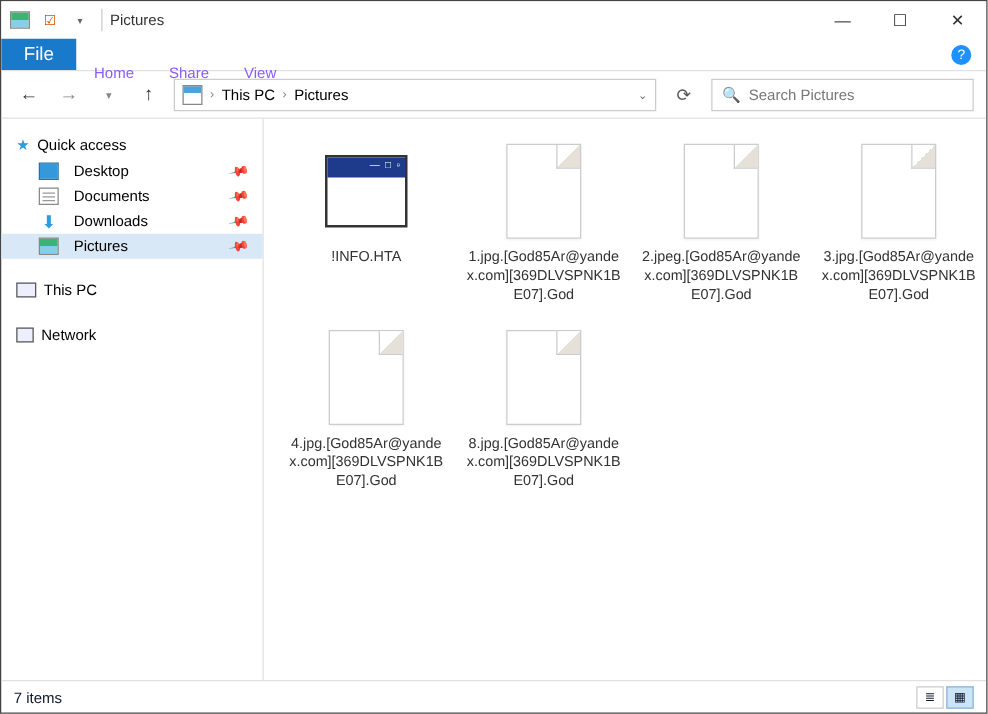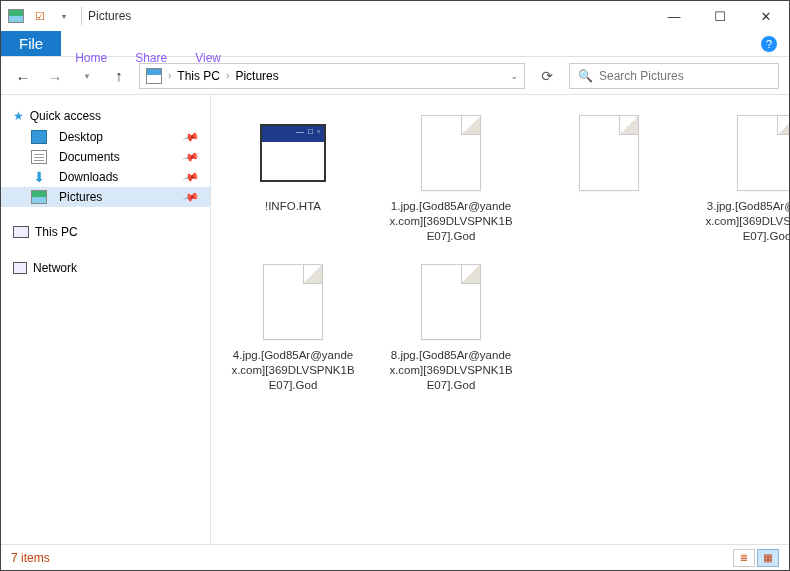--- a/index.html
+++ b/index.html
@@ -45,32 +45,32 @@
 .ico-desktop { background: linear-gradient(#3498db 60%, #3498db 60%); border: 1px solid #2471a3; }
 .ico-doc { border: 1px solid #888; background: #fff; position: relative; }
 .ico-doc::after { content:""; position:absolute; left:2px; right:2px; top:3px; height:1px; background:#999; box-shadow:0 3px 0 #999,0 6px 0 #999; }
 .ico-dl { color:#2d9cdb; font-size:14px; }
 .ico-pic { background: linear-gradient(#3cb371 50%, #87ceeb 50%); border: 1px solid #888; }
 .ico-pc { width:16px; height:12px; border:1px solid #555; background:#eef; }
 .ico-net { width:14px; height:12px; border:1px solid #555; background:#eef; position:relative; }
 
 
 .content { flex: 1; padding: 18px; overflow: auto; }
-.grid { display: grid; grid-template-columns: repeat(4, 128px); gap: 18px 30px; }
+.grid { display: grid; grid-template-columns: repeat(4, 128px); gap: 18px 14px; }
 .file { display: flex; flex-direction: column; align-items: center; text-align: center; font-size: 11.5px; color: #333; }
 .file-icon { width: 70px; height: 80px; margin-bottom: 6px; display:flex; align-items:center; justify-content:center; }
 .blank-file { width: 60px; height: 76px; background: #fff; border: 1px solid #ccc; position: relative; box-shadow: 0 1px 2px rgba(0,0,0,0.06); }
 .blank-file::before { content:""; position:absolute; top:0; right:0; width:18px; height:18px; background:linear-gradient(135deg,#fff 50%,#e5e0d8 50%); border-left:1px solid #ccc; border-bottom:1px solid #ccc; }
 .hta-icon { width:66px; height:58px; background:#fff; border:2px solid #333; position:relative; }
 .hta-icon::before { content:""; position:absolute; top:0; left:0; right:0; height:16px; background:#1e3a8a; }
 .hta-icon::after { content:"— □ ▫"; position:absolute; top:1px; right:3px; font-size:8px; color:#fff; letter-spacing:1px; }
 .file-label { max-width: 128px; line-height: 1.3; word-break: break-all; }
 
 
-.statusbar { height: 26px; border-top: 1px solid #e1e1e1; display: flex; align-items: center; padding: 0 10px; font-size: 12px; color: #c2410c; }
+.statusbar { height: 26px; border-top: 1px solid #e1e1e1; display: flex; align-items: center; padding: 0 10px; font-size: 12px; color: #0f172a; }
 .view-switch { margin-left: auto; display: flex; gap: 2px; }
 .vbtn { width: 22px; height: 18px; border: 1px solid #ccc; display:flex; align-items:center; justify-content:center; font-size:10px; }
 .vbtn.active { background: #cce4f7; border-color: #8ab4d8; }
 </style>
 </head>
 <body>
 
 <div class="titlebar">
   <div class="qat">
     <div class="qat-icon">
@@ -171,20 +171,21 @@
         <div class="file">
           <div class="file-icon">
             <div class="blank-file"></div>
           </div>
           <div class="file-label">1.jpg.[God85Ar@yandex.com][369DLVSPNK1BE07].God</div>
         </div>
         <div class="file">
           <div class="file-icon">
             <div class="blank-file"></div>
           </div>
+          <div class="file-label">2.jpeg.[God85Ar@yandex.com][369DLVSPNK1BE07].God</div>
         </div>
         <div class="file">
           <div class="file-icon">
             <div class="blank-file"></div>
           </div>
           <div class="file-label">3.jpg.[God85Ar@yandex.com][369DLVSPNK1BE07].God</div>
         </div>
         <div class="file">
           <div class="file-icon">
             <div class="blank-file"></div>

